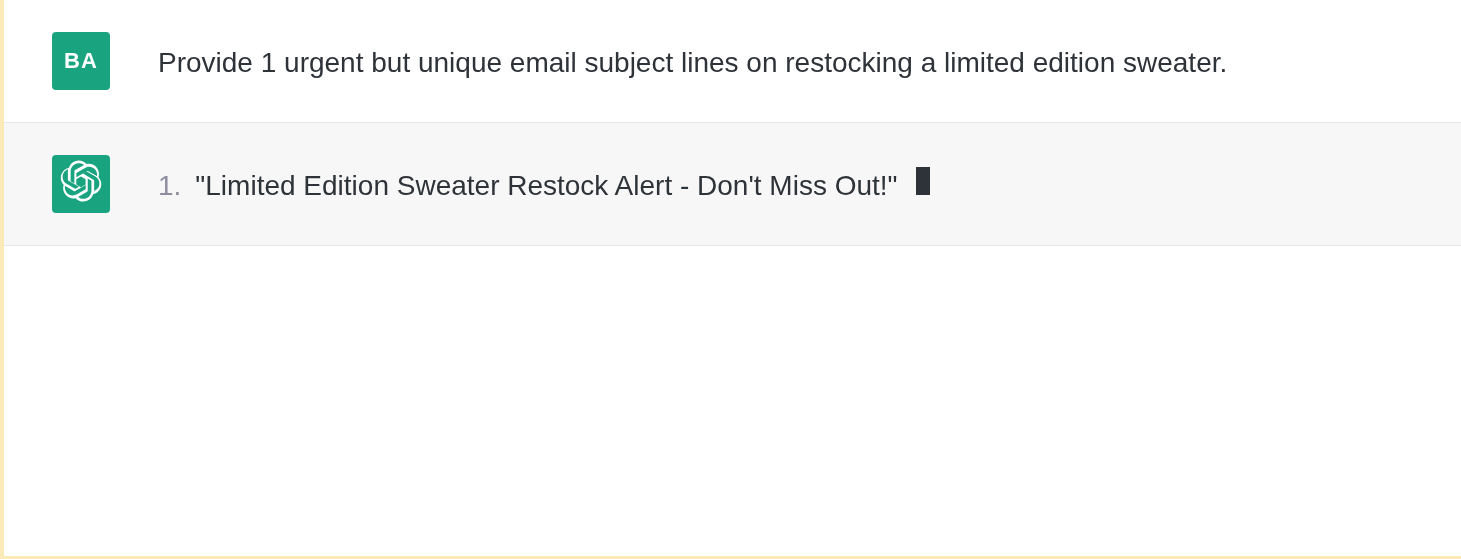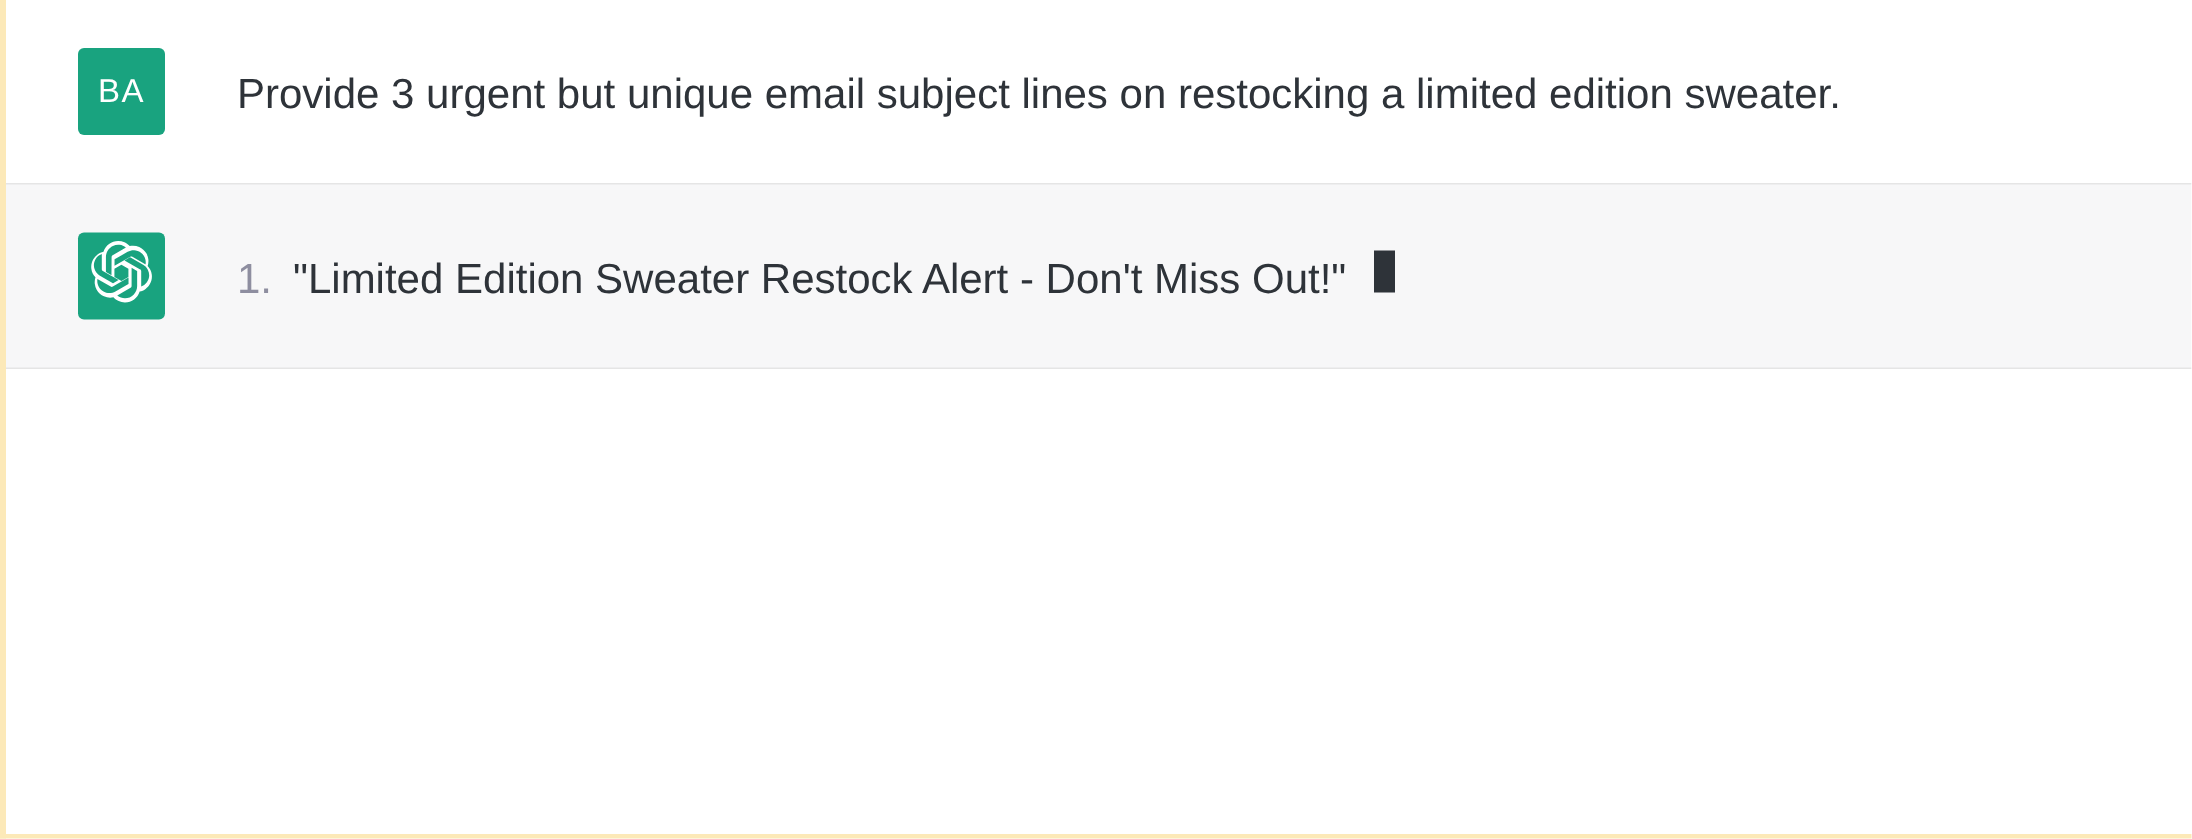--- a/index.html
+++ b/index.html
@@ -32,21 +32,21 @@
     .avatar {
       width: 58px;
       height: 58px;
       border-radius: 4px;
       display: flex;
       align-items: center;
       justify-content: center;
       flex-shrink: 0;
       color: #ffffff;
       font-size: 22px;
-      font-weight: 400;
+      font-weight: 700;
       letter-spacing: 1px;
     }
     .user-avatar {
       background: #19a37f;
     }
     .assistant-avatar {
       background: #19a37f;
     }
     .assistant-avatar svg {
       width: 42px;
@@ -81,21 +81,21 @@
       margin-left: 4px;
     }
   </style>
 </head>
 <body>
 
 <div class="message-row user-row">
   <div class="avatar user-avatar">
     <span>BA</span>
   </div>
-  <div class="message-content">Provide 3 urgent but unique email subject lines on restocking a limited edition sweater.</div>
+  <div class="message-content">Provide 1 urgent but unique email subject lines on restocking a limited edition sweater.</div>
 </div>
 
 <div class="message-row assistant-row">
   <div class="avatar assistant-avatar">
     <span>
       <svg viewBox="0 0 41 41" xmlns="http://www.w3.org/2000/svg">
         <path d="M37.5324 16.8707C37.9808 15.5241 38.1363 14.0974 37.9886 12.6859C37.8409 11.2744 37.3934 9.91076 36.6755 8.68622C35.6075 6.83404 33.9812 5.37231 32.0326 4.51345C30.0841 3.65459 27.9147 3.44361 25.8392 3.91106C24.905 2.84756 23.7477 1.99781 22.4489 1.42208C21.1502 0.846353 19.742 0.558659 18.3231 0.579296C16.1866 0.573629 14.1061 1.25921 12.3877 2.53575C10.6693 3.81229 9.40376 5.61261 8.77440 7.66375C7.38618 7.94867 6.07511 8.52907 4.92964 9.36615C3.78417 10.2032 2.83050 11.2773 2.13421 12.5165C1.06086 14.3697 0.620374 16.5217 0.878419 18.6512C1.13646 20.7808 2.07886 22.7693 3.56509 24.3165C3.11672 25.6632 2.96118 27.0898 3.10889 28.5013C3.25659 29.9128 3.70407 31.2765 4.42198 32.501C5.49007 34.3532 7.11634 35.8149 9.06490 36.6738C11.0135 37.5327 13.1828 37.7436 15.2583 37.2762C16.1925 38.3397 17.3498 39.1894 18.6486 39.7652C19.9474 40.3409 21.3555 40.6286 22.7744 40.608C24.9109 40.6136 26.9914 39.928 28.7098 38.6515C30.4282 37.375 31.6937 35.5746 32.3231 33.5235C33.7113 33.2386 35.0224 32.6582 36.1679 31.8211C37.3133 30.984 38.267 29.91 38.9633 28.6707C40.0367 26.8175 40.4771 24.6656 40.2191 22.536C39.961 20.4065 39.0186 18.418 37.5324 16.8707ZM22.7869 37.8849C20.9497 37.8874 19.1729 37.2418 17.7680 36.0612C17.8314 36.0271 17.9419 35.9663 18.0138 35.9220L26.3845 31.0883C26.5949 30.9688 26.7696 30.7958 26.8906 30.5871C27.0116 30.3783 27.0747 30.1413 27.0733 29.9003V18.1043L30.6127 20.1470C30.6311 20.1561 30.6469 20.1695 30.6587 20.1862C30.6704 20.2028 30.6778 20.2221 30.6801 20.2424V29.9982C30.6781 32.0898 29.8454 34.0946 28.3665 35.5735C26.8876 37.0524 24.8828 37.8851 22.7912 37.8871L22.7869 37.8849ZM5.79308 30.5952C4.87358 29.0085 4.54167 27.1494 4.85474 25.3440C4.91625 25.3810 5.02384 25.4466 5.10052 25.4910L13.4712 30.3247C13.6806 30.4466 13.9189 30.5108 14.1614 30.5108C14.4039 30.5108 14.6422 30.4466 14.8516 30.3247L25.0718 24.4265V28.5127C25.0726 28.5332 25.0684 28.5537 25.0596 28.5723C25.0508 28.5909 25.0376 28.6070 25.0211 28.6193L16.5592 33.5042C14.7438 34.5489 12.5858 34.8329 10.5595 34.2937C8.53315 33.7545 6.80370 32.4361 5.75348 30.6297L5.79308 30.5952ZM3.58452 12.4691C4.50402 10.8824 5.95616 9.67188 7.68018 9.05526C7.68018 9.12671 7.67616 9.25313 7.67616 9.34152V19.0086C7.67455 19.2497 7.73768 19.4867 7.85869 19.6954C7.97970 19.9041 8.15435 20.0772 8.36478 20.1967L18.5849 26.0949L15.0455 28.1376C15.0279 28.1488 15.0078 28.1554 14.9870 28.1570C14.9662 28.1585 14.9454 28.1549 14.9263 28.1464L6.46444 23.2572C4.65807 22.2070 3.33963 20.4878 2.80043 18.4614C2.26123 16.4351 2.54521 14.2771 3.58986 12.4617L3.58452 12.4691ZM32.6685 19.1919L22.4483 13.2937L25.9877 11.2510C26.0053 11.2398 26.0254 11.2332 26.0462 11.2316C26.0670 11.2301 26.0878 11.2337 26.1069 11.2422L34.5688 16.1314C35.8678 16.8808 36.9261 17.9798 37.6193 19.2999C38.3124 20.6200 38.6114 22.1067 38.4809 23.5859C38.3504 25.0651 37.7960 26.4764 36.8828 27.6560C35.9697 28.8356 34.7360 29.7351 33.3260 30.2489C33.3260 30.1774 33.3260 30.0510 33.3260 29.9626V20.2955C33.3276 20.0544 33.2645 19.8174 33.1435 19.6087C33.0225 19.4000 32.8478 19.2269 32.6374 19.1074L32.6685 19.1919ZM36.1917 15.8572C36.1302 15.8202 36.0226 15.7546 35.9459 15.7102L27.5752 10.8765C27.3658 10.7546 27.1275 10.6904 26.8850 10.6904C26.6425 10.6904 26.4042 10.7546 26.1948 10.8765L15.9746 16.7747V12.6885C15.9738 12.6680 15.9780 12.6475 15.9868 12.6289C15.9956 12.6103 16.0088 12.5942 16.0253 12.5819L24.4872 7.69696C25.7870 6.94771 27.2749 6.58659 28.7759 6.65588C30.2769 6.72516 31.7255 7.22199 32.9513 8.08814C34.1772 8.95430 35.1290 10.1536 35.6955 11.5452C36.2621 12.9369 36.4197 14.4633 36.1497 15.9404L36.1917 15.8572ZM13.9737 22.9029L10.4343 20.8602C10.4159 20.8511 10.4001 20.8377 10.3883 20.8210C10.3766 20.8044 10.3692 20.7851 10.3669 20.7648V11.0090C10.3683 9.50435 10.7977 8.03071 11.6046 6.75996C12.4115 5.48921 13.5630 4.47398 14.9253 3.83265C16.2877 3.19131 17.8050 2.95010 19.2987 3.13711C20.7925 3.32412 22.2019 3.93156 23.3628 4.88872C23.2994 4.92283 23.1889 4.98363 23.1170 5.02796L14.7463 9.86163C14.5359 9.98118 14.3613 10.1542 14.2402 10.3629C14.1192 10.5716 14.0561 10.8086 14.0575 11.0497L13.9737 22.9029ZM15.8956 18.7702L20.4489 16.1413L24.9996 18.7664V24.0199L20.4463 26.6488L15.8956 24.0237V18.7702Z"></path>
       </svg>
     </span>
   </div>

